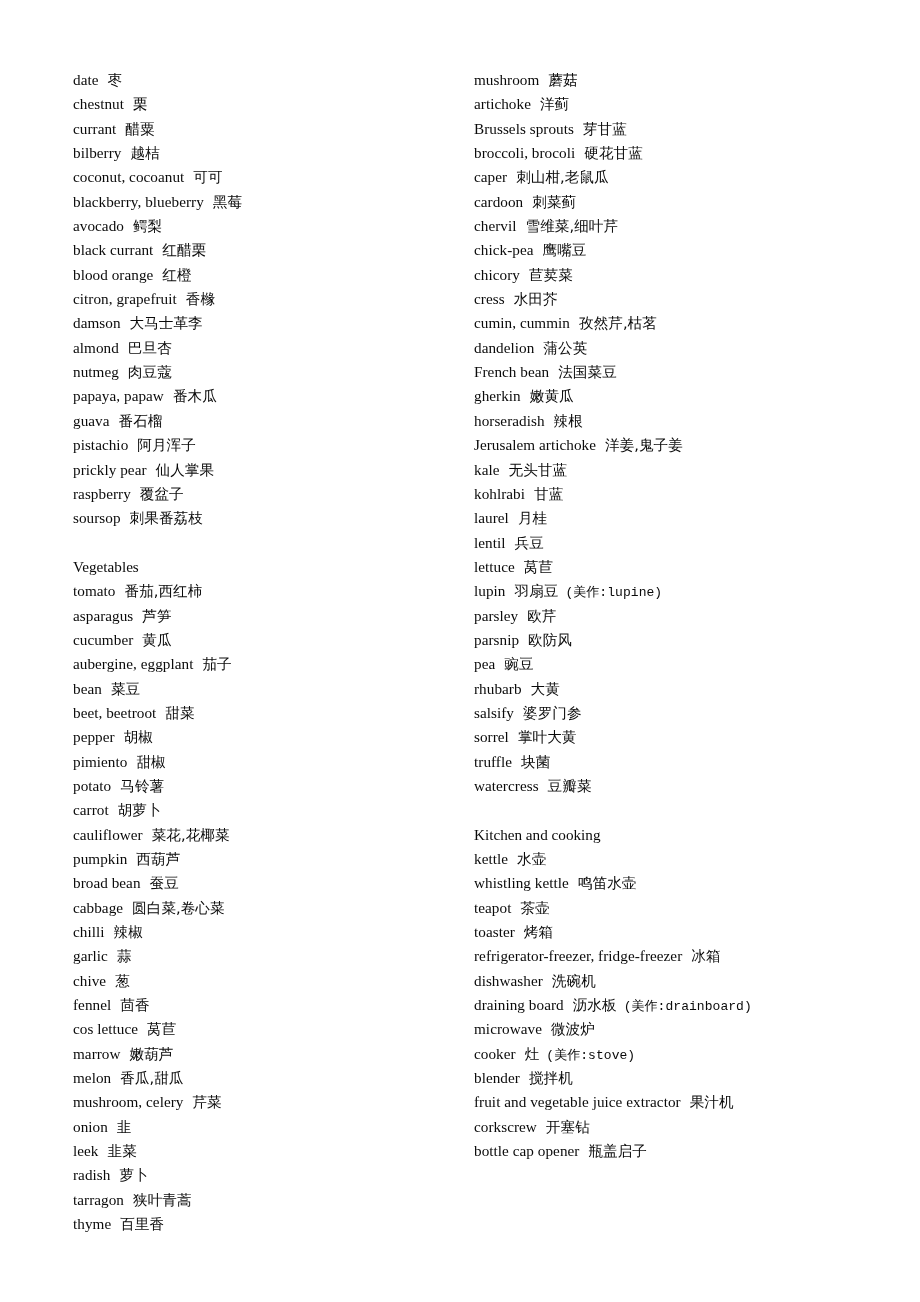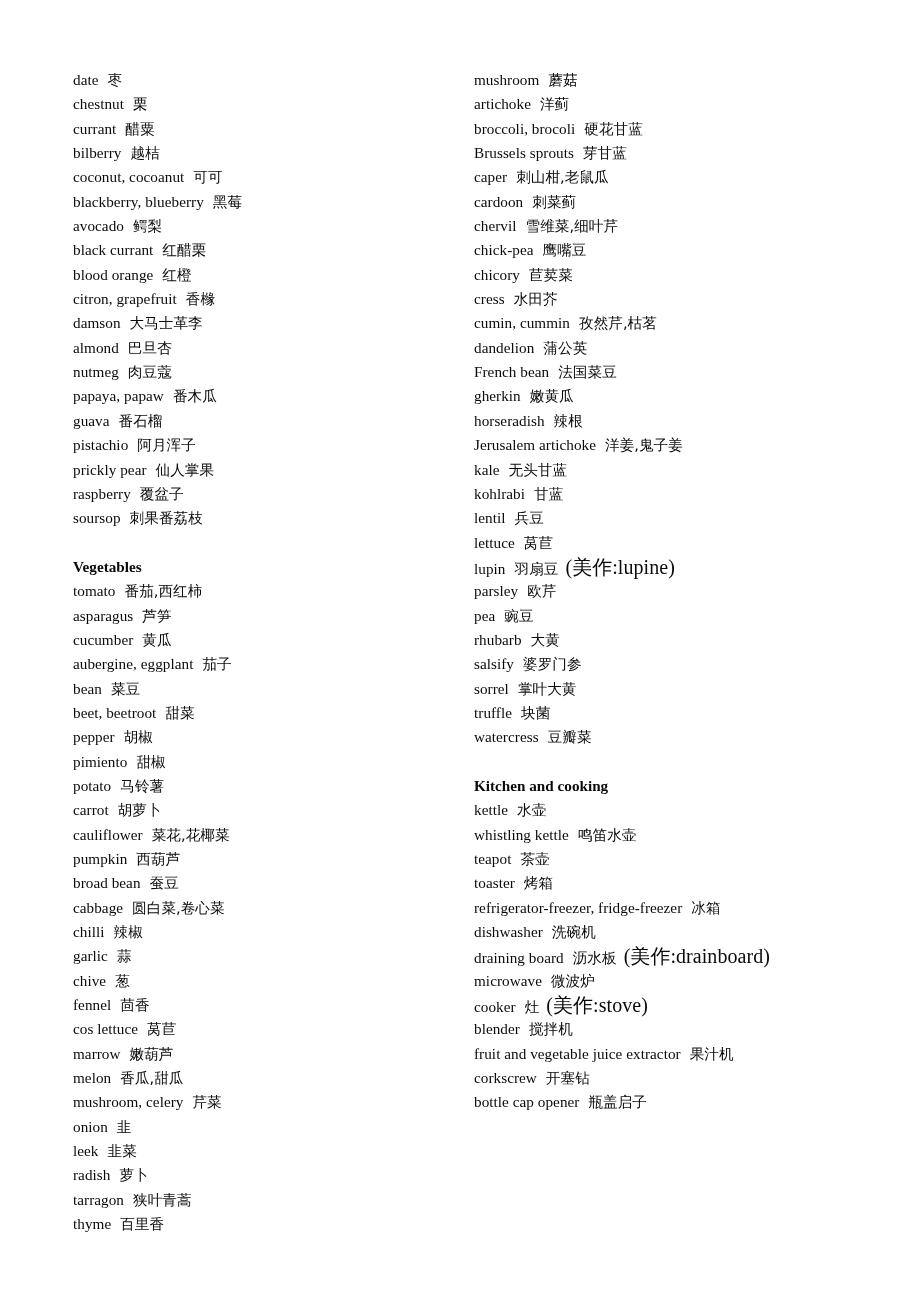--- a/index.html
+++ b/index.html
@@ -48,29 +48,29 @@
   }
   .term {
     font-family: "Liberation Serif", "DejaVu Serif", serif;
   }
   .gloss {
     font-family: "DejaVu Sans", "Liberation Sans", sans-serif;
     font-size: 14.6px;
     margin-left: 9px;
   }
   .note {
-    font-family: Liberation Serif, serif;
-    font-size: 20px;
+    font-family: Liberation Mono, monospace;
+    font-size: 13px;
     margin-left: 7px;
   }
   .heading {
     font-size: 15.2px;
     line-height: 24.35px;
     height: 24.35px;
-    font-weight: bold;
+    font-weight: normal;
     white-space: nowrap;
   }
   .spacer {
     height: 24.35px;
   }
 </style>
 </head>
 <body>
 
 <div class="page">
@@ -121,40 +121,42 @@
         <div class="entry"><span class="term">mushroom, celery</span><span class="gloss">芹菜</span></div>
         <div class="entry"><span class="term">onion</span><span class="gloss">韭</span></div>
         <div class="entry"><span class="term">leek</span><span class="gloss">韭菜</span></div>
         <div class="entry"><span class="term">radish</span><span class="gloss">萝卜</span></div>
         <div class="entry"><span class="term">tarragon</span><span class="gloss">狭叶青蒿</span></div>
         <div class="entry"><span class="term">thyme</span><span class="gloss">百里香</span></div>
       </div>
     <div class="column column-right">
         <div class="entry"><span class="term">mushroom</span><span class="gloss">蘑菇</span></div>
         <div class="entry"><span class="term">artichoke</span><span class="gloss">洋蓟</span></div>
+        <div class="entry"><span class="term">Brussels sprouts</span><span class="gloss">芽甘蓝</span></div>
         <div class="entry"><span class="term">broccoli, brocoli</span><span class="gloss">硬花甘蓝</span></div>
-        <div class="entry"><span class="term">Brussels sprouts</span><span class="gloss">芽甘蓝</span></div>
         <div class="entry"><span class="term">caper</span><span class="gloss">刺山柑,老鼠瓜</span></div>
         <div class="entry"><span class="term">cardoon</span><span class="gloss">刺菜蓟</span></div>
         <div class="entry"><span class="term">chervil</span><span class="gloss">雪维菜,细叶芹</span></div>
         <div class="entry"><span class="term">chick-pea</span><span class="gloss">鹰嘴豆</span></div>
         <div class="entry"><span class="term">chicory</span><span class="gloss">苣荬菜</span></div>
         <div class="entry"><span class="term">cress</span><span class="gloss">水田芥</span></div>
         <div class="entry"><span class="term">cumin, cummin</span><span class="gloss">孜然芹,枯茗</span></div>
         <div class="entry"><span class="term">dandelion</span><span class="gloss">蒲公英</span></div>
         <div class="entry"><span class="term">French bean</span><span class="gloss">法国菜豆</span></div>
         <div class="entry"><span class="term">gherkin</span><span class="gloss">嫩黄瓜</span></div>
         <div class="entry"><span class="term">horseradish</span><span class="gloss">辣根</span></div>
         <div class="entry"><span class="term">Jerusalem artichoke</span><span class="gloss">洋姜,鬼子姜</span></div>
         <div class="entry"><span class="term">kale</span><span class="gloss">无头甘蓝</span></div>
         <div class="entry"><span class="term">kohlrabi</span><span class="gloss">甘蓝</span></div>
+        <div class="entry"><span class="term">laurel</span><span class="gloss">月桂</span></div>
         <div class="entry"><span class="term">lentil</span><span class="gloss">兵豆</span></div>
         <div class="entry"><span class="term">lettuce</span><span class="gloss">莴苣</span></div>
         <div class="entry"><span class="term">lupin</span><span class="gloss">羽扇豆</span><span class="note">(美作:lupine)</span></div>
         <div class="entry"><span class="term">parsley</span><span class="gloss">欧芹</span></div>
+        <div class="entry"><span class="term">parsnip</span><span class="gloss">欧防风</span></div>
         <div class="entry"><span class="term">pea</span><span class="gloss">豌豆</span></div>
         <div class="entry"><span class="term">rhubarb</span><span class="gloss">大黄</span></div>
         <div class="entry"><span class="term">salsify</span><span class="gloss">婆罗门参</span></div>
         <div class="entry"><span class="term">sorrel</span><span class="gloss">掌叶大黄</span></div>
         <div class="entry"><span class="term">truffle</span><span class="gloss">块菌</span></div>
         <div class="entry"><span class="term">watercress</span><span class="gloss">豆瓣菜</span></div>
         <div class="spacer"></div>
         <div class="heading">Kitchen and cooking</div>
         <div class="entry"><span class="term">kettle</span><span class="gloss">水壶</span></div>
         <div class="entry"><span class="term">whistling kettle</span><span class="gloss">鸣笛水壶</span></div>

